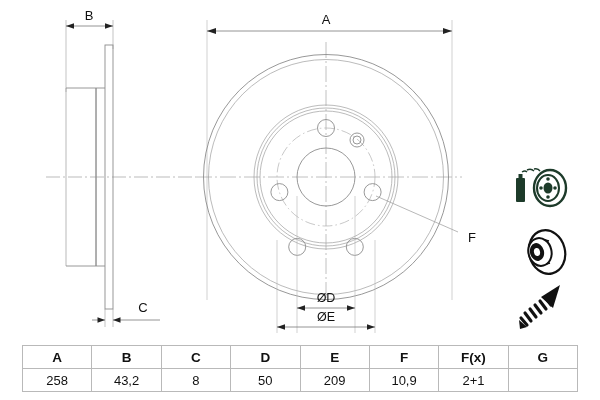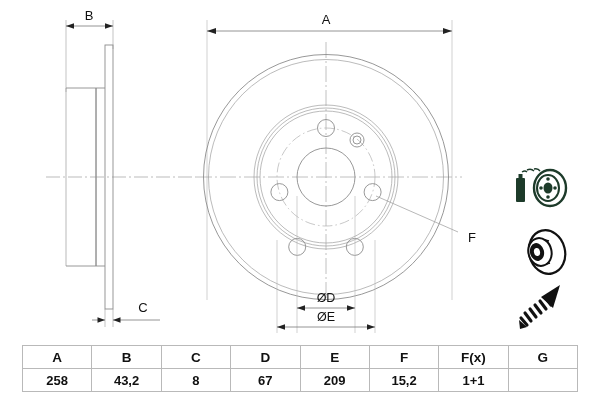--- a/index.html
+++ b/index.html
@@ -46,21 +46,21 @@
     height: 22px;
     font-family: "Liberation Sans", sans-serif;
     color: #111111;
   }
   #spec-table thead th {
     font-size: 13.5px;
     font-weight: bold;
   }
   #spec-table tbody td {
     font-size: 13px;
-    font-weight: bold;
+    font-weight: normal;
   }
 </style>
 </head>
 <body>
 
 <svg id="sheet" viewBox="0 0 600 400" xmlns="http://www.w3.org/2000/svg">
 
   <g>
 
     <line x1="46" y1="177" x2="196" y2="177" stroke="#a9a9a9" stroke-width="0.8" stroke-dasharray="14,3,2,3"></line>
@@ -203,20 +203,20 @@
       <th>F</th>
       <th>F(x)</th>
       <th>G</th>
     </tr>
   </thead>
   <tbody>
     <tr>
       <td>258</td>
       <td>43,2</td>
       <td>8</td>
-      <td>67</td>
+      <td>50</td>
       <td>209</td>
-      <td>15,2</td>
-      <td>1+1</td>
+      <td>10,9</td>
+      <td>2+1</td>
       <td></td>
     </tr>
   </tbody>
 </table>
 
 </body></html>

